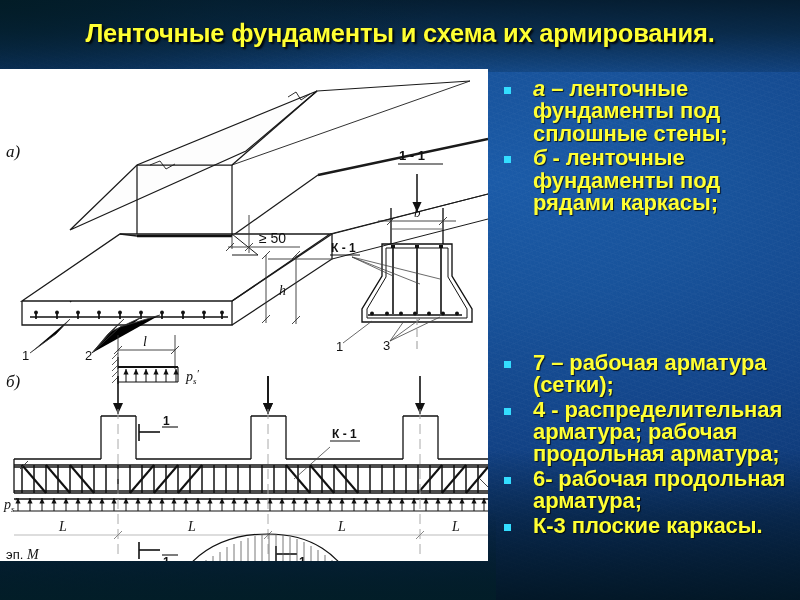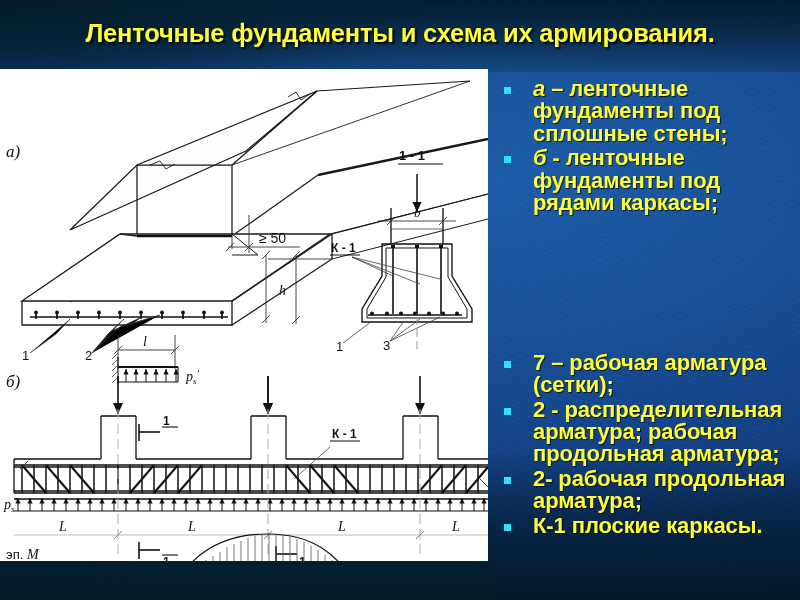--- a/index.html
+++ b/index.html
@@ -590,27 +590,27 @@
 
     <div class="gap-block"></div>
 
     <div class="bullet-row b3">
       <span class="bullet-mark"></span>
       <span class="bullet-text">7 – рабочая арматура (сетки);</span>
     </div>
 
     <div class="bullet-row">
       <span class="bullet-mark"></span>
-      <span class="bullet-text">2 - распределительная арматура; рабочая продольная арматура;</span>
+      <span class="bullet-text">4 - распределительная арматура; рабочая продольная арматура;</span>
     </div>
 
     <div class="bullet-row">
       <span class="bullet-mark"></span>
-      <span class="bullet-text">2- рабочая продольная арматура;</span>
+      <span class="bullet-text">6- рабочая продольная арматура;</span>
     </div>
 
     <div class="bullet-row">
       <span class="bullet-mark"></span>
-      <span class="bullet-text">К-1 плоские каркасы.</span>
+      <span class="bullet-text">К-3 плоские каркасы.</span>
     </div>
 
   </div>
 </div>
 
 </body></html>

